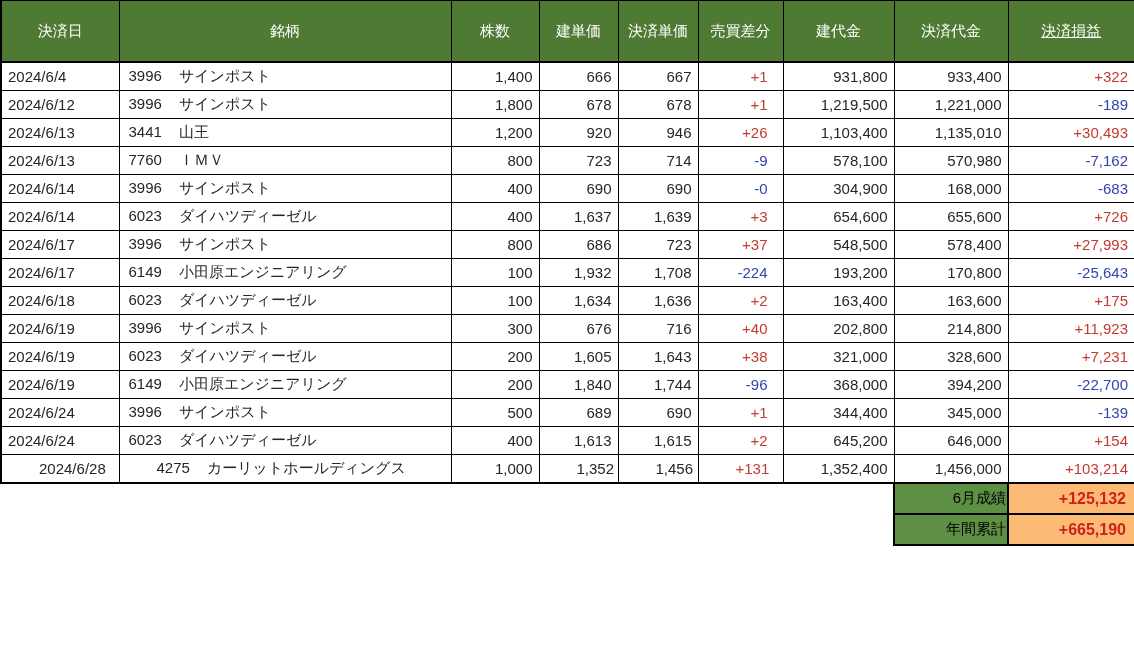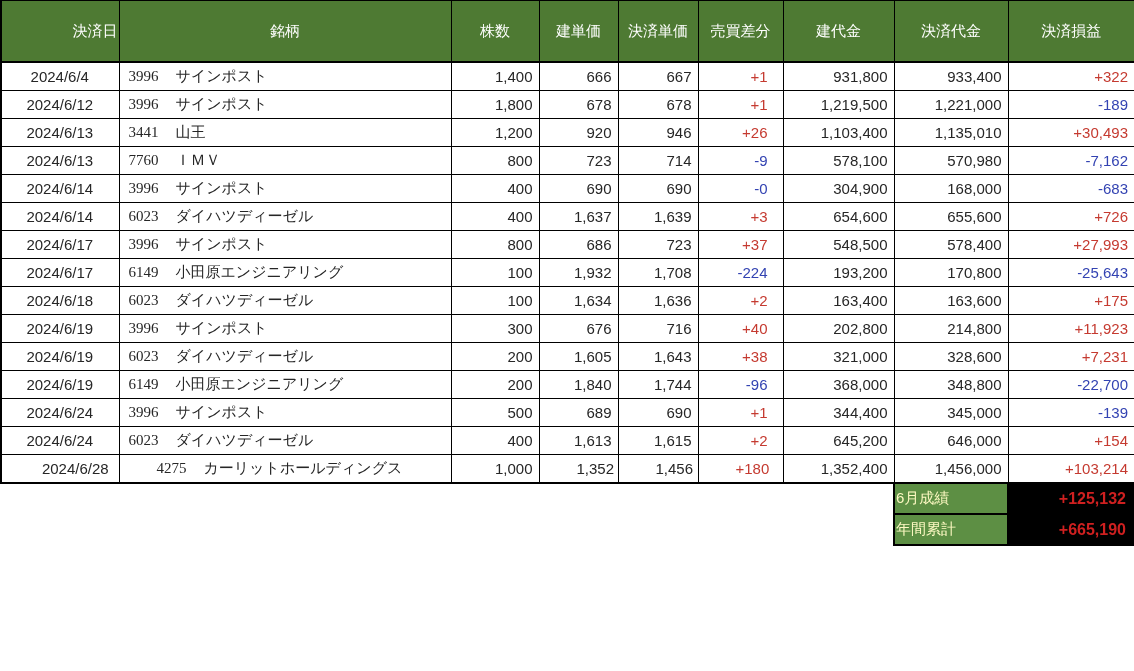--- a/index.html
+++ b/index.html
@@ -23,44 +23,44 @@
   col.c-diff{width:85px}
   col.c-openamt{width:111px}
   col.c-closeamt{width:114px}
   col.c-pl{width:127px}
 
   thead th{
     background:var(--header-bg);color:#ffffff;font-weight:normal;font-size:15px;
     height:58px;border:1px solid var(--border);border-top:1px solid var(--border);
     border-bottom:2px solid var(--border);text-align:center;vertical-align:middle;
   }
-  thead th:first-child{border-left:2px solid var(--border);text-align:right;}
-  thead th:last-child{border-right:2px solid var(--border);}
+  thead th:first-child{border-left:2px solid var(--border);}
+  thead th:last-child{border-right:2px solid var(--border);text-decoration:underline;}
 
   tbody td{
     border:1px solid var(--border);height:27px;font-size:15px;
     padding:0 6px;white-space:nowrap;overflow:hidden;vertical-align:middle;
     background:#ffffff;
   }
   tbody td:first-child{border-left:2px solid var(--border);}
   tbody td:last-child{border-right:2px solid var(--border);}
   tbody tr:last-child td{border-bottom:2px solid var(--border);padding-left:37px;}
 
-  td.date{text-align:center;padding-right:7px;}
-  td.name{text-align:left;padding-left:9px;font-family:Liberation Serif, serif;}
+  td.date{text-align:left;padding-right:7px;}
+  td.name{text-align:left;padding-left:9px;}
   td.name .stock-name{margin-left:17px;}
   td.num{text-align:right;}
   td.diff{padding-right:15px;}
   .pos{color:var(--positive);}
   .neg{color:var(--negative);}
 
-  tfoot td{height:27px;font-size:15px;vertical-align:middle;background:#000000;}
+  tfoot td{height:27px;font-size:15px;vertical-align:middle;background:#fdba74;}
   tfoot td.blank{border:none;background:#ffffff;}
   tfoot td.sum-label{
-    background:var(--summary-bg);color:#fef9c3;text-align:left;
+    background:var(--summary-bg);color:#000000;text-align:right;
     border:2px solid var(--border);
     margin-top:44px;
   }
   tfoot td.sum-value{
     color:var(--total-red);font-weight:bold;text-align:right;padding-right:8px;
     border:2px solid var(--border);font-size:16px;
   }
 </style>
 </head>
 <body>
@@ -249,21 +249,21 @@
   <tr>
     <td class="date">2024/6/19</td>
     <td class="name">
       <span class="stock-code">6149</span><span class="stock-name">小田原エンジニアリング</span>
     </td>
     <td class="num">200</td>
     <td class="num">1,840</td>
     <td class="num">1,744</td>
     <td class="num diff signed neg">-96</td>
     <td class="num">368,000</td>
-    <td class="num">348,800</td>
+    <td class="num">394,200</td>
     <td class="num signed neg">-22,700</td>
   </tr>
 
 
 
   <tr>
     <td class="date">2024/6/24</td>
     <td class="name">
       <span class="stock-code">3996</span><span class="stock-name">サインポスト</span>
     </td>
@@ -292,21 +292,21 @@
 
 
   <tr>
     <td class="date">2024/6/28</td>
     <td class="name">
       <span class="stock-code">4275</span><span class="stock-name">カーリットホールディングス</span>
     </td>
     <td class="num">1,000</td>
     <td class="num">1,352</td>
     <td class="num">1,456</td>
-    <td class="num diff signed pos">+180</td>
+    <td class="num diff signed pos">+131</td>
     <td class="num">1,352,400</td>
     <td class="num">1,456,000</td>
     <td class="num signed pos">+103,214</td>
   </tr>
 </tbody>
   <tfoot>
     <tr>
       <td class="blank" colspan="7"></td>
       <td class="sum-label">6月成績</td>
       <td class="sum-value">+125,132</td>

